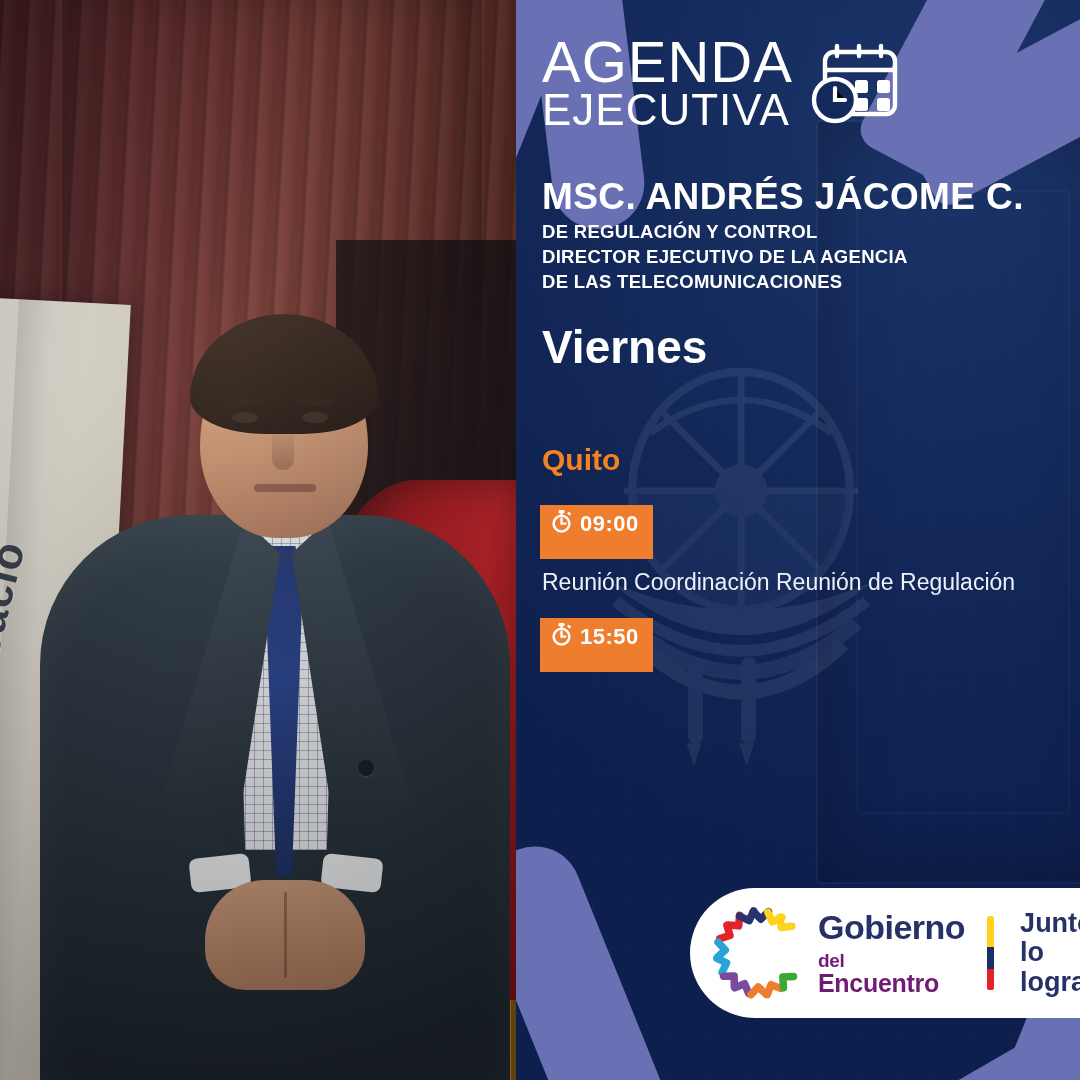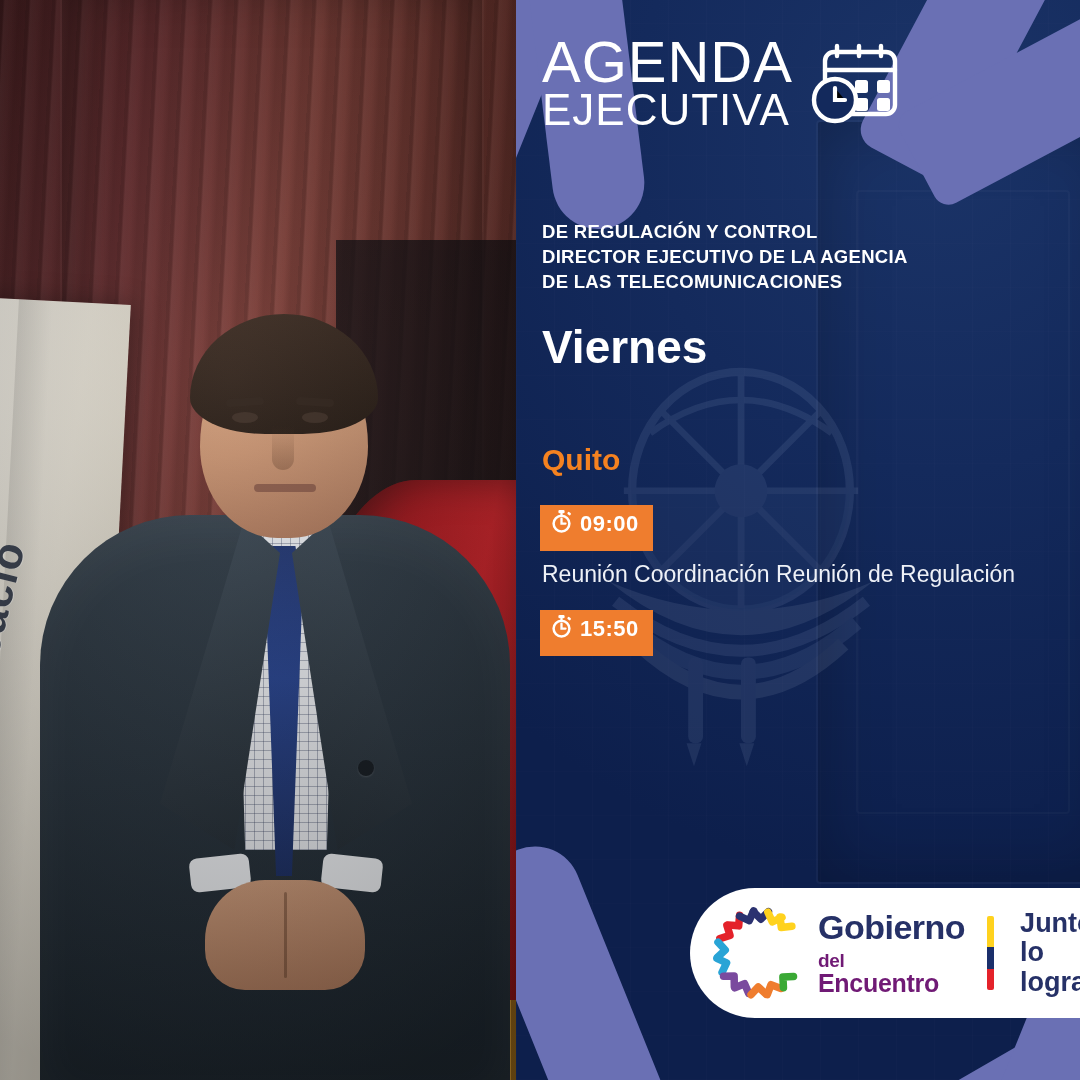--- a/index.html
+++ b/index.html
@@ -144,21 +144,21 @@
 
   .dayname{position:absolute;left:26px;top:320px;font-size:46px;font-weight:700;color:#fff;}
   .daydate{position:absolute;left:26px;top:368px;font-size:24px;font-weight:700;color:#fff;
         letter-spacing:.6px;}
 
   .city{position:absolute;left:26px;top:443px;font-size:30px;font-weight:700;color:#f58220;}
 
   .events{position:absolute;left:24px;top:505px;width:520px;}
   .ev{margin-bottom:22px;}
   .badge{display:inline-flex;align-items:center;gap:8px;background:#ef7d2e;
-        padding:5px 14px 14px 11px;}
+        padding:5px 14px 22px 11px;}
   .badge-time{font-size:22px;font-weight:700;color:#fff;letter-spacing:.5px;}
   .ev-title{margin-top:10px;padding-left:2px;font-size:23px;color:#eef1f7;font-weight:400;}
 
   
   .logo{position:absolute;right:0;bottom:62px;height:130px;width:390px;
         background:#fff;border-radius:65px 0 0 65px;display:flex;align-items:center;
         padding-left:22px;box-sizing:border-box;gap:12px;}
   .burst{width:94px;height:94px;flex:0 0 94px;}
   .logo-words{line-height:1;}
   .g1{font-size:34px;font-weight:700;color:#263167;letter-spacing:-.5px;}
@@ -270,20 +270,21 @@
               <rect x="66" y="56" width="13" height="13" rx="2.5"></rect>
             </g>
             <circle cx="24" cy="58" r="21" fill="#13295c" stroke="#ffffff" stroke-width="4.4"></circle>
             <g stroke="#ffffff" stroke-width="4.2" stroke-linecap="round">
               <path d="M24 46 v12 h10"></path>
             </g>
           </svg>
         </div>
       </div>
 
+      <div class="name">MSC. ANDRÉS JÁCOME C.</div>
       <div class="role">
         <div>DE REGULACIÓN Y CONTROL</div>
         <div>DIRECTOR EJECUTIVO DE LA AGENCIA</div>
         <div>DE LAS TELECOMUNICACIONES</div>
       </div>
 
       <div class="dayname">Viernes</div>
 
       <div class="city">Quito</div>
 

